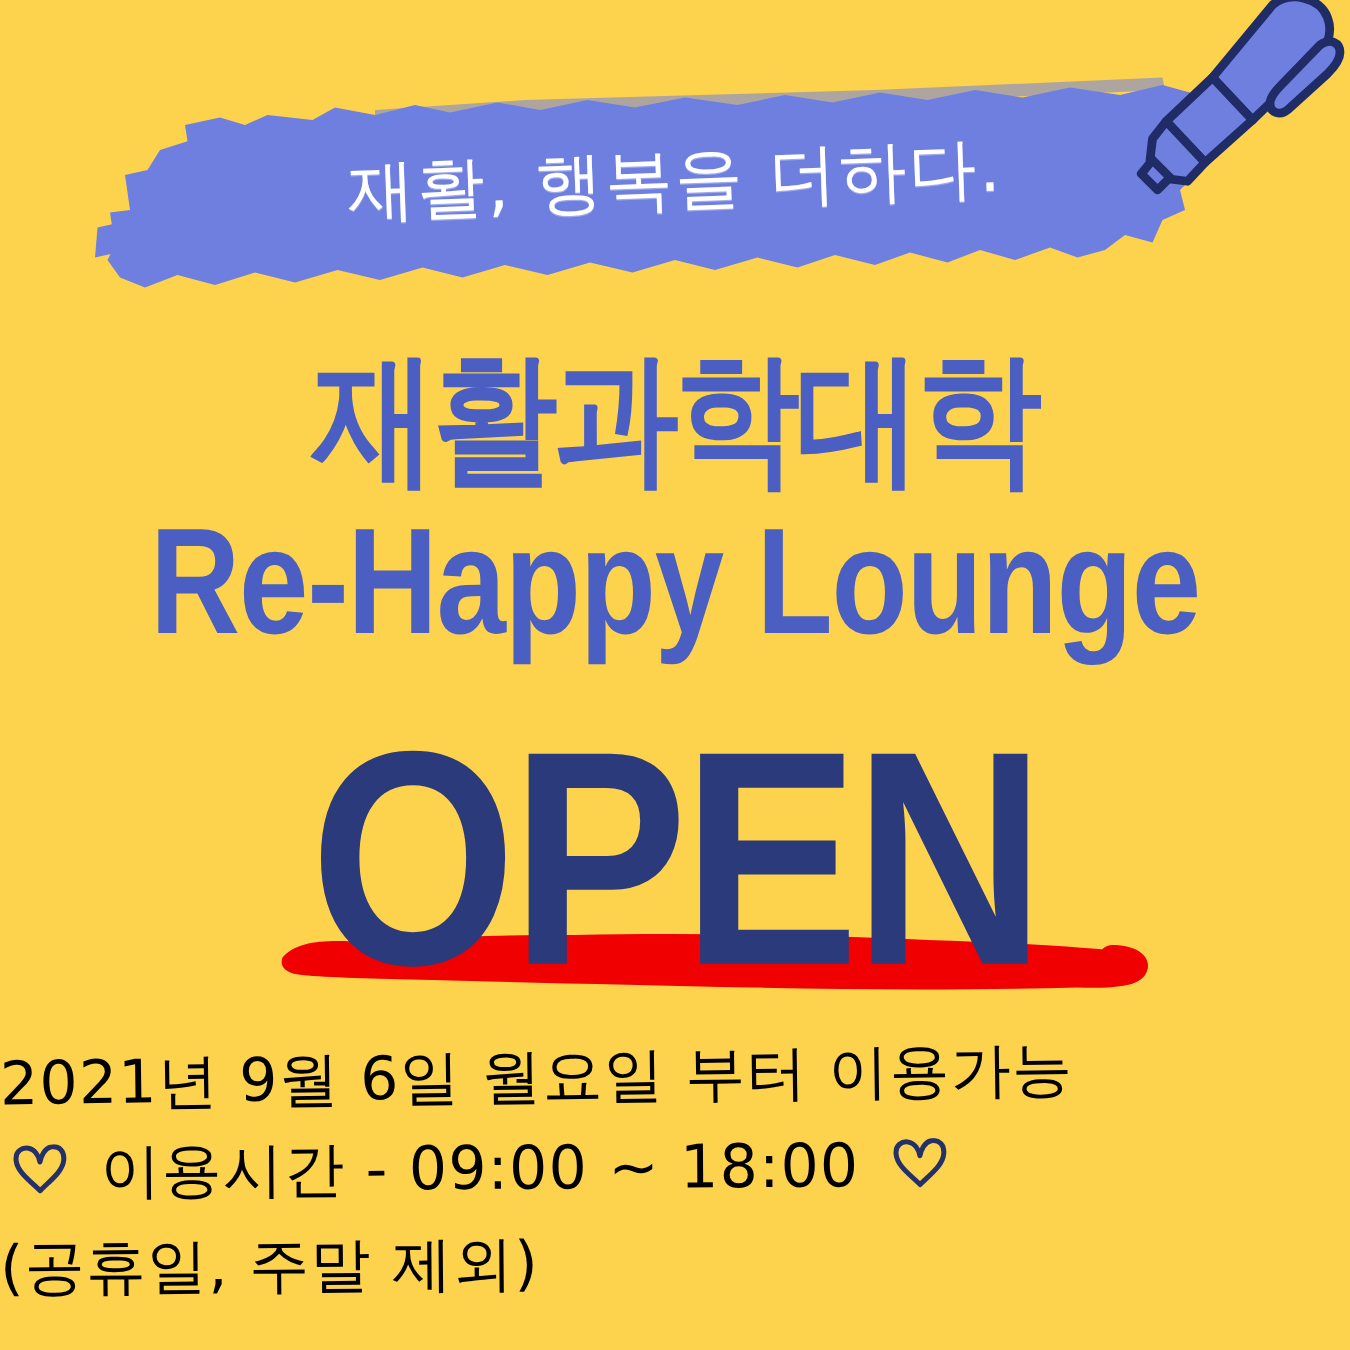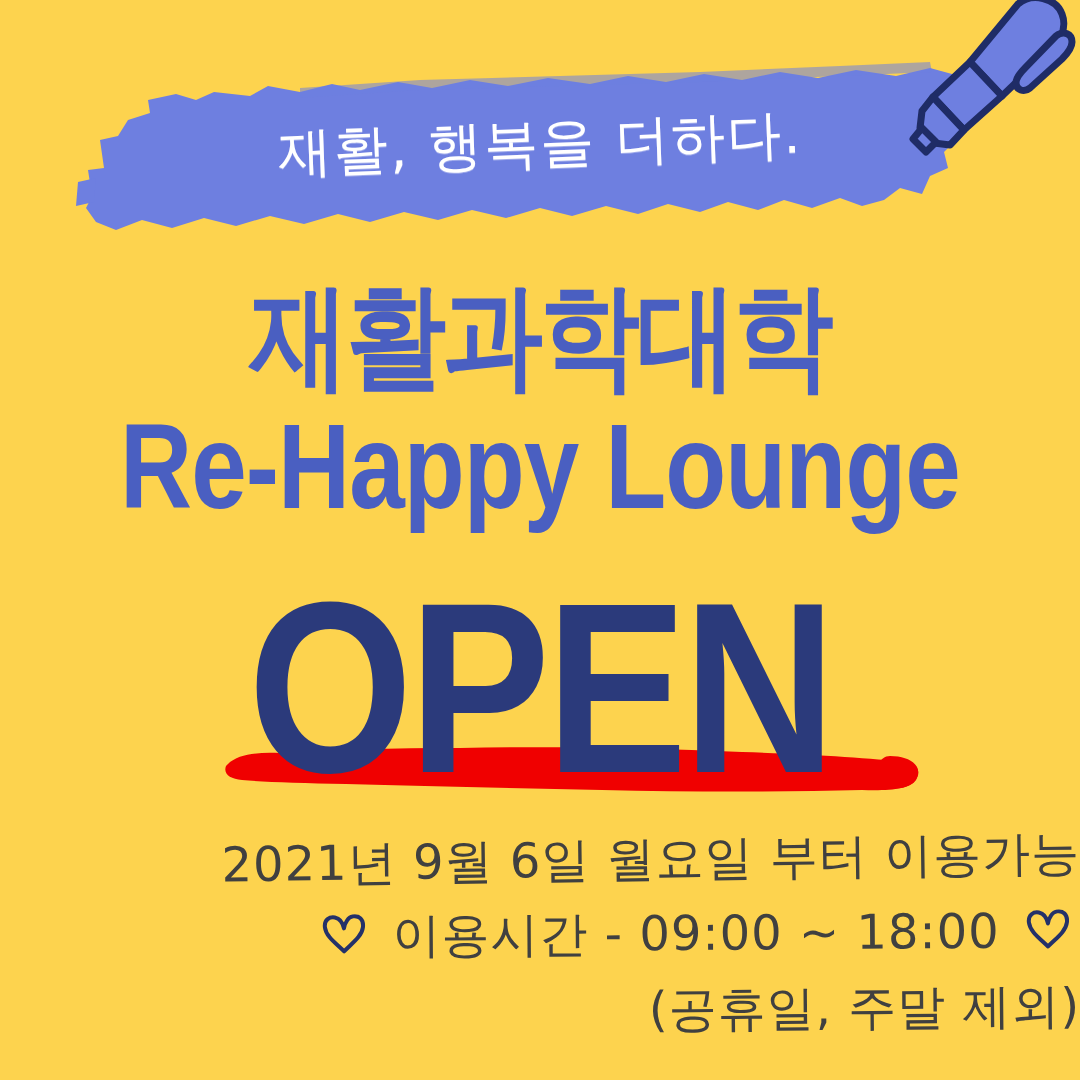--- a/index.html
+++ b/index.html
@@ -114,22 +114,22 @@
     transform: scaleY(1.22) scaleX(1.06);
     transform-origin: 50% 0%;
   }
 
   
   #info {
     position: absolute;
     left: 0;
     top: 836px;
     width: 1080px;
-    text-align: right;
-    color: #404040;
+    text-align: left;
+    color: #000000;
     font-family: "DejaVu Sans", sans-serif;
   }
   .info-line {
     white-space: nowrap;
     font-weight: 400;
   }
   .info-line.l1 {
     font-size: 48px;
     line-height: 1.0;
     letter-spacing: 1px;

